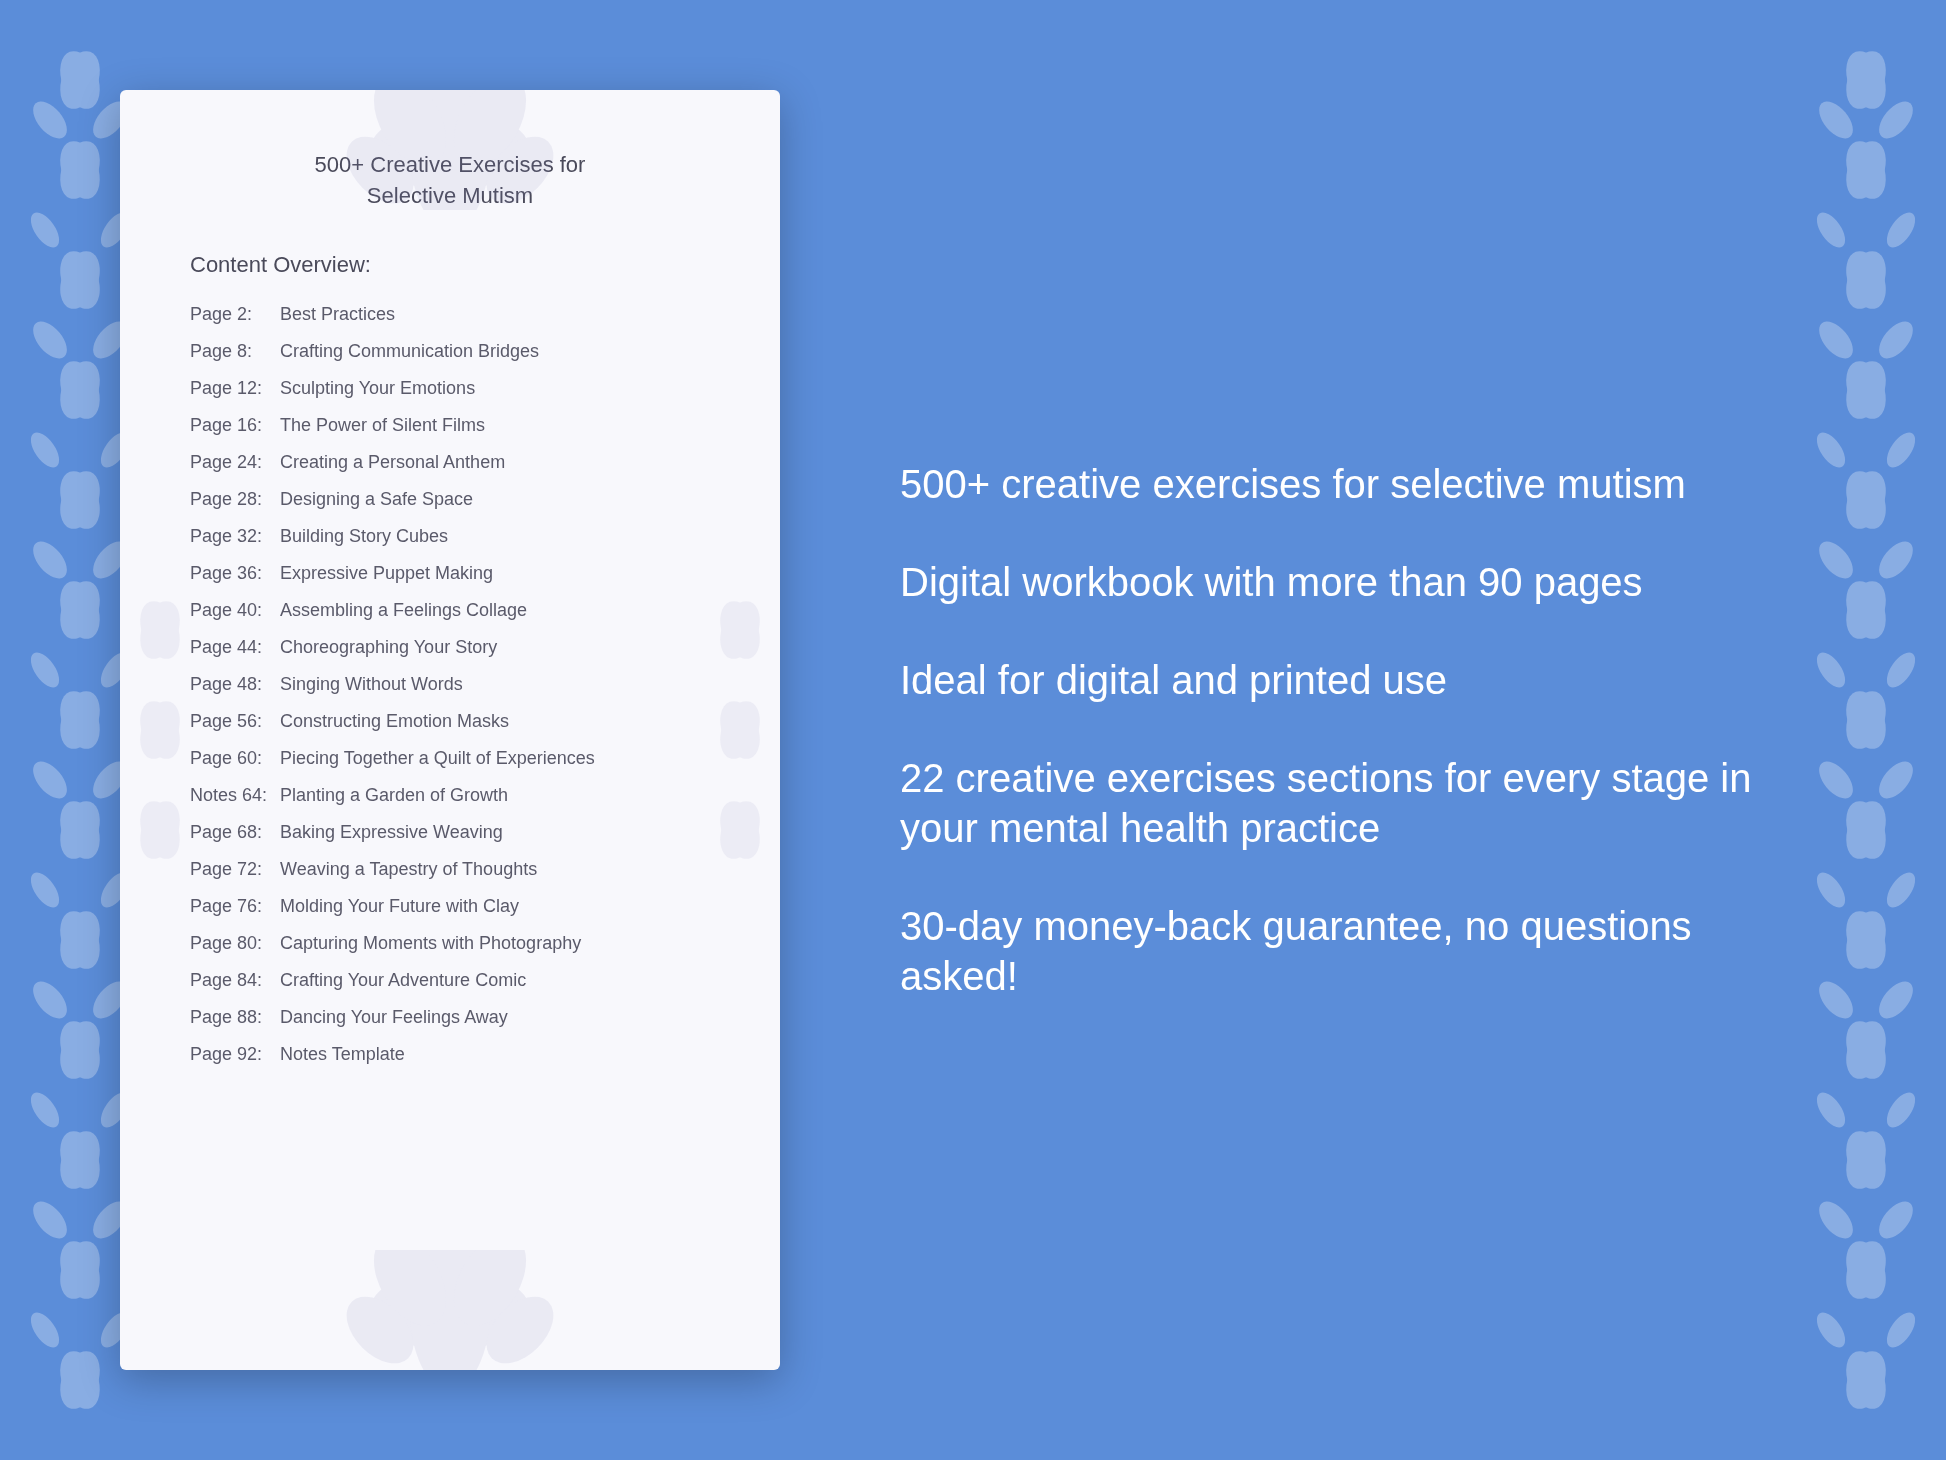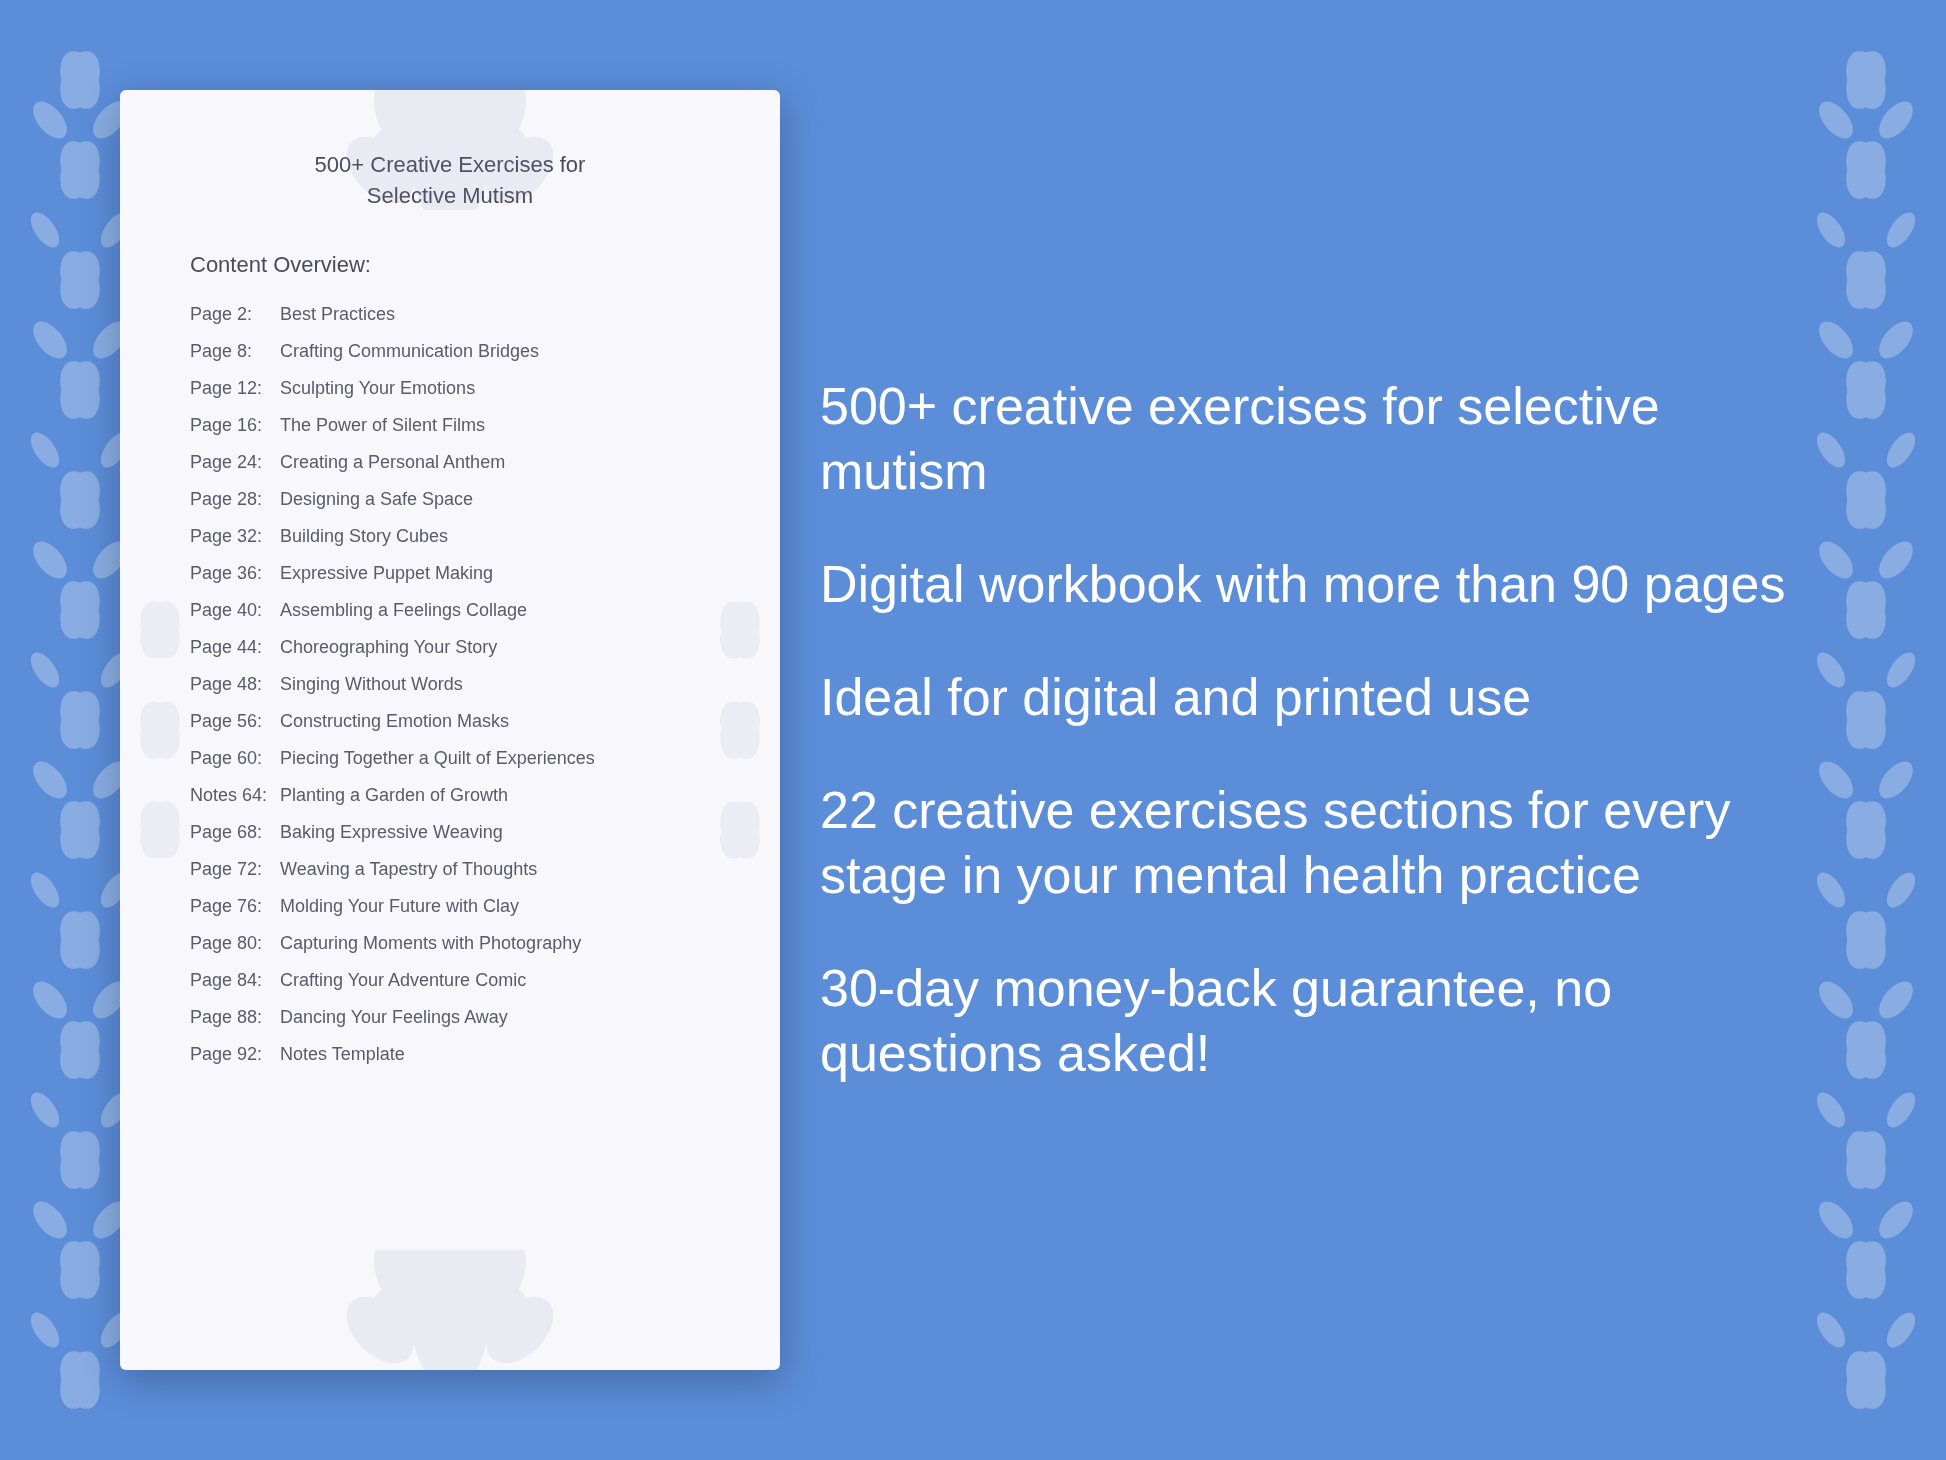--- a/index.html
+++ b/index.html
@@ -34,20 +34,21 @@
     }
 
     
     .main-layout {
       display: flex;
       align-items: center;
       justify-content: center;
       width: 100%;
       height: 100%;
       padding: 60px 120px;
+      gap: 80px;
     }
 
     
     .page-mockup {
       background: #f8f8fc;
       width: 660px;
       min-height: 1280px;
       border-radius: 6px;
       box-shadow: 0 10px 40px rgba(0,0,0,0.25);
       padding: 60px 70px 70px 70px;
@@ -127,21 +128,21 @@
     }
 
     
     .features-panel {
       flex: 1;
       color: white;
       padding: 20px 40px;
     }
 
     .feature-item {
-      font-size: 52px;
+      font-size: 40px;
       font-weight: 300;
       line-height: 1.25;
       margin-bottom: 48px;
       color: #ffffff;
     }
 
     .feature-item:last-child {
       margin-bottom: 0;
     }
   </style>

